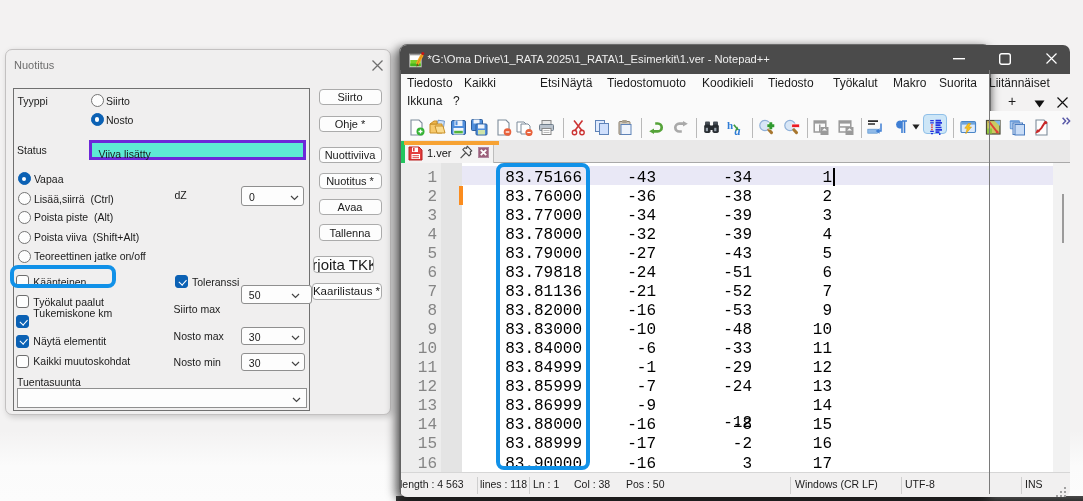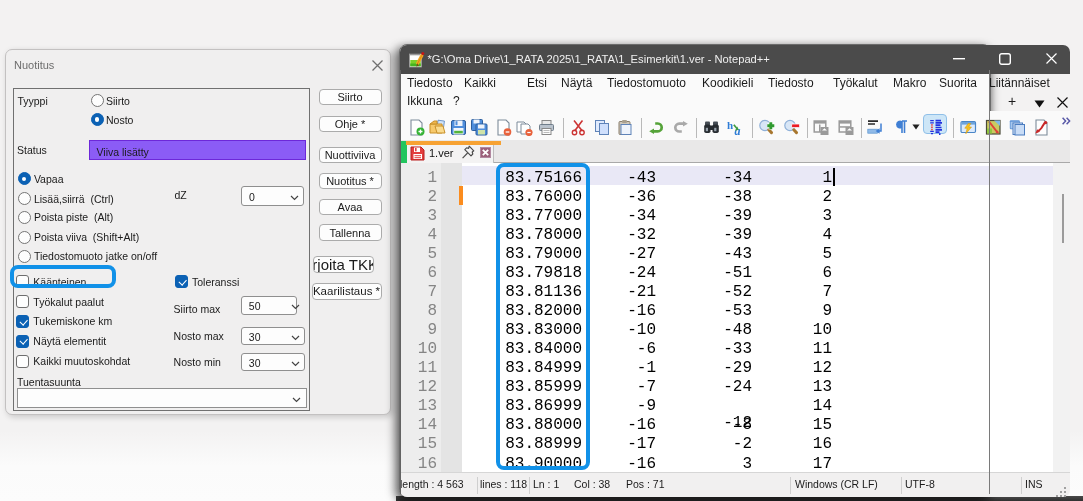--- a/index.html
+++ b/index.html
@@ -19,41 +19,41 @@
   .radio.on { border:1px solid #0b61b4; background:#0b61b4; }
   .radio.on::after { content:""; position:absolute; left:3.2px; top:3.2px; width:4.6px; height:4.6px;
                      border-radius:50%; background:#fff; }
 
   .check { position:absolute; width:13px; height:13px; border-radius:3px;
            border:1px solid #6e6e6e; background:#fdfdfd; }
   .check.on { border:1px solid #0b61b4; background:#0b61b4; }
   .check.on::after { content:""; position:absolute; left:2.5px; top:2.5px; width:6px; height:3.5px;
                      border-left:1.4px solid #fff; border-bottom:1.4px solid #fff;
                      transform:rotate(-48deg); }
-  .tbox { position:absolute; background:#8b5cf6; border:1px solid #6d28d9; }
+  .tbox { position:absolute; background:#5eead4; border:3px solid #6d28d9; }
   .combo { position:absolute; background:#fdfdfd; border:1px solid #8f8f8f; border-radius:3px; }
   .combo .chev, .chev2 { position:absolute; width:9px; height:9px; }
   .chevline { stroke:#444; stroke-width:1.2; fill:none; }
   .btn { position:absolute; left:312.5px; width:63px; height:16.5px; background:#fdfdfd;
          border:1px solid #ababab; border-radius:4px; font-size:11px; color:#1a1a1a;
          display:flex; align-items:center; justify-content:center; white-space:nowrap; overflow:hidden; }
   .hl { position:absolute; border:4px solid #1191e8; border-radius:8px; }
   
   #npp { left:399px; top:44px; width:592px; height:453px; background:#fafafa;
          border:1px solid #6c6c6c; border-radius:8px 8px 8px 8px;
          box-shadow:-5px 3px 10px rgba(0,0,0,0.35), 0 4px 10px rgba(0,0,0,0.55); }
   #titlebar { position:absolute; left:0; top:0; width:670px; height:29px; background:#4b4b4b;
               border-radius:7px 7px 0 0; }
   #titlebar .ttext { position:absolute; left:27.5px; top:8px; font-size:11.2px; color:#efefef; white-space:nowrap; }
   .menu1 span, .menu2 span { position:absolute; font-size:12px; color:#1b1b1b; white-space:nowrap; }
   #toolbar { position:absolute; left:0px; top:66px; width:670px; height:29px; background:#fafafa; }
   .sep { position:absolute; top:7px; width:1px; height:20px; background:#b9b9b9; }
   #tabbar { position:absolute; left:0px; top:95px; width:670px; height:23px; background:#e9e8e8; }
   #tab { position:absolute; left:1px; top:1px; width:93px; height:23px; background:#f4f3f3;
-         border-right:1px solid #bdbdbd; border-left:6px solid #22c55e; }
+         border-right:1px solid #bdbdbd; border-left:4px solid #22c55e; }
   #tab .torange { position:absolute; left:-1px; top:0px; width:95px; height:3.5px; background:#f7a233; }
   #editor { position:absolute; left:0px; top:118px; width:670px; height:309px; background:#fff; overflow:hidden;
             font-family:"Liberation Mono", monospace; font-size:16px; }
   .mrg1 { position:absolute; left:0; top:0; width:41px; height:310px; background:#ededed; }
   .mrg2 { position:absolute; left:41px; top:0; width:21px; height:310px; background:#e4e4e4; }
   .lnum { position:absolute; width:37px; text-align:right; color:#858585; height:20px; }
   .num { position:absolute; text-align:right; color:#000; white-space:pre; }
   #statusbar { position:absolute; left:0px; top:427px; width:670px; height:25px; background:#f1f0f0;
                border-top:1px solid #d6d6d6; border-radius:0 0 7px 7px; font-size:10.5px; color:#1b1b1b; }
   #statusbar span { position:absolute; top:5px; white-space:nowrap; }
@@ -78,42 +78,42 @@
     </div>
   <div class="radio on" style="left:11.5px;top:122.4px"></div>
   <div class="lbl" style="left:27.9px;top:122.7px">Vapaa</div>
   <div class="radio" style="left:11.5px;top:142.3px"></div>
   <div class="lbl" style="left:27.9px;top:142.6px">Lisää,siirrä&nbsp; (Ctrl)</div>
   <div class="radio" style="left:11.5px;top:161px"></div>
   <div class="lbl" style="left:27.9px;top:161.3px">Poista piste&nbsp; (Alt)</div>
   <div class="radio" style="left:11.5px;top:180.6px"></div>
   <div class="lbl" style="left:27.9px;top:180.9px">Poista viiva&nbsp; (Shift+Alt)</div>
   <div class="radio" style="left:11.5px;top:199.9px"></div>
-  <div class="lbl" style="left:27.9px;top:200.2px">Tiedostomuoto jatke on/off</div>
+  <div class="lbl" style="left:27.9px;top:200.2px">Teoreettinen jatke on/off</div>
   <div class="lbl" style="left:168.5px;top:139.3px">dZ</div>
   <div class="combo" style="left:235px;top:135.6px;width:63px;height:20px">
     <div class="lbl" style="left:7px;top:4px">0</div>
     <svg class="chev" style="left:48px;top:6px" width="9" height="9" viewBox="0 0 9 9">
         <path class="chevline" d="M1 3 L4.5 6.5 L8 3"></path>
       </svg>
   </div>
   <div class="check" style="left:10.2px;top:225.1px"></div>
   <div class="lbl" style="left:27.3px;top:225.6px">Käänteinen</div>
   <div class="check on" style="left:169.4px;top:225.1px"></div>
   <div class="lbl" style="left:186px;top:225.6px">Toleranssi</div>
   <div class="check" style="left:10.2px;top:245.4px"></div>
   <div class="lbl" style="left:27.3px;top:245.8px">Työkalut paalut</div>
   <div class="check on" style="left:10.2px;top:265px"></div>
-  <div class="lbl" style="left:27.3px;top:265px">Tukemiskone km</div>
+  <div class="lbl" style="left:27.3px;top:257px">Tukemiskone km</div>
   <div class="check on" style="left:10.2px;top:284.9px"></div>
   <div class="lbl" style="left:27.3px;top:285.3px">Näytä elementit</div>
   <div class="check" style="left:10.2px;top:304.5px"></div>
   <div class="lbl" style="left:27.3px;top:304.9px">Kaikki muutoskohdat</div>
   <div class="lbl" style="left:167.6px;top:252.7px">Siirto max</div>
-  <div class="combo" style="left:234.8px;top:246px;width:56px;height:18.5px">
+  <div class="combo" style="left:234.8px;top:235px;width:71px;height:18.5px">
     <div class="lbl" style="left:7px;top:3px">50</div>
     <svg class="chev" style="left:49px;top:5px" width="9" height="9" viewBox="0 0 9 9">
         <path class="chevline" d="M1 3 L4.5 6.5 L8 3"></path>
       </svg>
   </div>
   <div class="lbl" style="left:167.6px;top:280.3px">Nosto max</div>
   <div class="combo" style="left:234.8px;top:276.8px;width:64px;height:18.5px">
     <div class="lbl" style="left:7px;top:3px">30</div>
     <svg class="chev" style="left:49px;top:5px" width="9" height="9" viewBox="0 0 9 9">
         <path class="chevline" d="M1 3 L4.5 6.5 L8 3"></path>
@@ -165,21 +165,21 @@
     <svg class="abs" style="left:599px;top:8px" width="12" height="12" viewBox="0 0 12 12">
         <rect x="0.7" y="0.7" width="10.6" height="10.6" rx="2" fill="none" stroke="#fff" stroke-width="1.4"></rect>
       </svg>
     <svg class="abs" style="left:646px;top:8px" width="11" height="11" viewBox="0 0 11 11">
         <path d="M0.5 0.5 L10.5 10.5 M10.5 0.5 L0.5 10.5" stroke="#fff" stroke-width="1.2"></path>
       </svg>
   </div>
   <div class="menu1">
     <span style="left:7px;top:31px">Tiedosto</span>
     <span style="left:64px;top:31px">Kaikki</span>
-    <span style="left:127px;top:31px">Etsi</span>
+    <span style="left:140px;top:31px">Etsi</span>
     <span style="left:161px;top:31px">Näytä</span>
     <span style="left:207px;top:31px">Tiedostomuoto</span>
     <span style="left:302px;top:31px">Koodikieli</span>
     <span style="left:368px;top:31px">Tiedosto</span>
     <span style="left:433px;top:31px">Työkalut</span>
     <span style="left:493px;top:31px">Makro</span>
     <span style="left:539px;top:31px">Suorita</span>
     <span style="left:589px;top:31px">Liitännäiset</span>
   </div>
   <div class="menu2">
@@ -468,21 +468,21 @@
       </div>
     <div style="position:absolute;left:433px;top:5px;width:2px;height:18px;background:#000"></div>
     <div style="position:absolute;left:653px;top:0;width:17px;height:310px;background:#f2f2f2"></div>
     <div style="position:absolute;left:662px;top:31px;width:2px;height:49px;background:#9b9b9b"></div>
   </div>
   <div id="statusbar">
     <span style="left:0px">length : 4 563</span>
     <span style="left:80px">lines : 118</span>
     <span style="left:133px">Ln : 1</span>
     <span style="left:174px">Col : 38</span>
-    <span style="left:226px">Pos : 71</span>
+    <span style="left:226px">Pos : 50</span>
     <span style="left:395px">Windows (CR LF)</span>
     <span style="left:505px">UTF-8</span>
     <span style="left:625px">INS</span>
     <div class="ssep" style="left:77px"></div>
     <div class="ssep" style="left:129px"></div>
     <div class="ssep" style="left:390px"></div>
     <div class="ssep" style="left:501px"></div>
     <div class="ssep" style="left:621px"></div>
   </div>
   <svg class="abs" style="left:655px;top:441px;z-index:60" width="12" height="12" viewBox="0 0 12 12">

